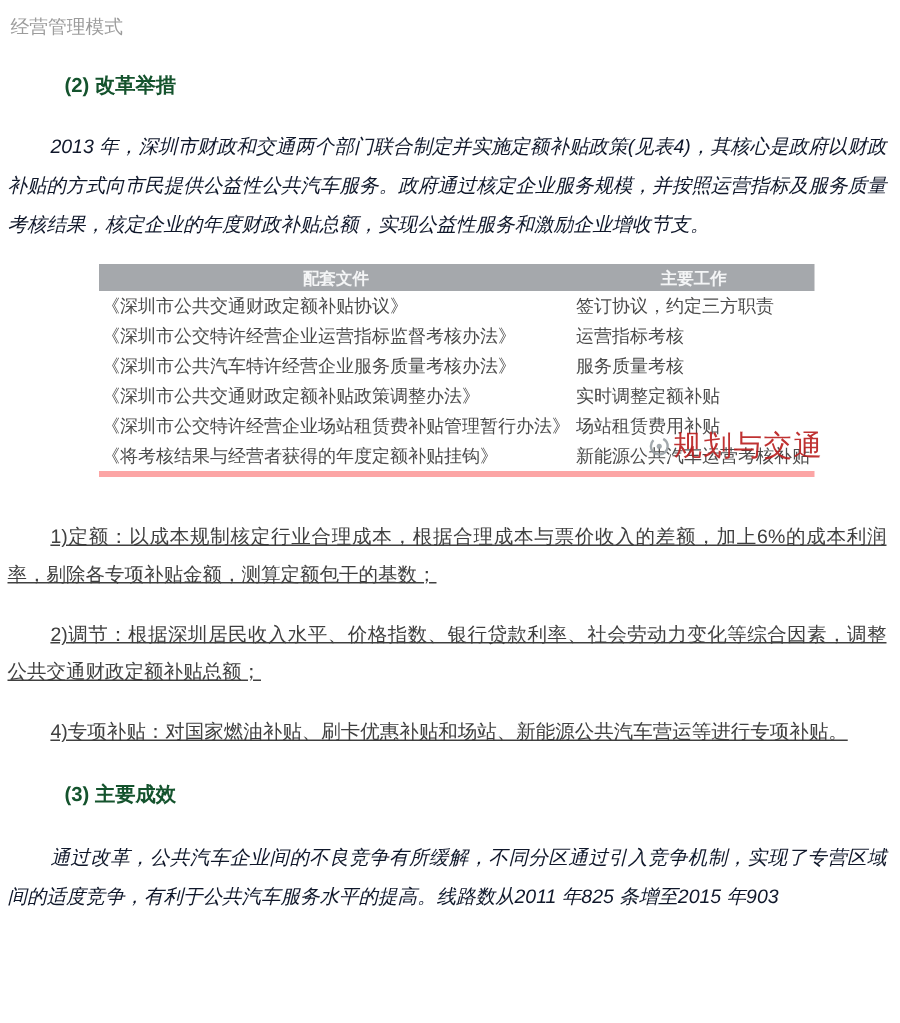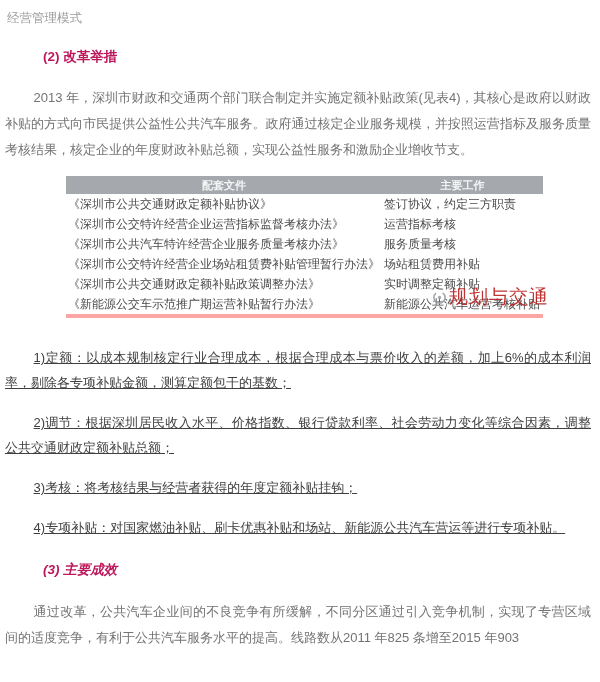--- a/index.html
+++ b/index.html
@@ -14,32 +14,33 @@
     padding:8px 6px 0 5px;
   }
   .top-label{
     font-size:12.5px;
     color:#9c9c9c;
     margin:2px 0 0 2px;
   }
   .section-heading{
     font-size:13.5px;
     font-weight:bold;
-    color:#be185d;
+    color:#14532d;
     padding-left:38px;
     margin-top:21px;
     white-space:pre-wrap;
   }
   .body-para{
     font-size:13px;
     line-height:26px;
     text-align:justify;
     text-indent:2.2em;
-    color:#737373;
+    color:#0f172a;
     margin-top:19px;
+    font-style:italic;
   }
   .table-caption{
     font-size:12.5px;
     color:#6b7075;
     margin-top:21px;
     margin-left:1px;
   }
   .policy-table-wrap{
     position:relative;
     width:477px;
@@ -85,21 +86,21 @@
   .list-para{
     font-size:13px;
     line-height:25px;
     text-align:justify;
     text-indent:2.2em;
     color:#404040;
     margin-top:15px;
     text-decoration:underline;
   }
   .list-para.first{margin-top:27px;}
-  .heading-3{margin-top:21px;font-style:italic;}
+  .heading-3{margin-top:21px;}
   .closing-para{margin-top:20px;line-height:26px;}
 </style>
 </head>
 <body>
 
 <div class="page">
 
   <div class="top-label">经营管理模式</div>
 
   <div class="section-heading">(2) 改革举措</div>
@@ -122,46 +123,45 @@
         </tr>
         <tr>
           <td class="col-doc">《深圳市公交特许经营企业运营指标监督考核办法》</td>
           <td class="col-work">运营指标考核</td>
         </tr>
         <tr>
           <td class="col-doc">《深圳市公共汽车特许经营企业服务质量考核办法》</td>
           <td class="col-work">服务质量考核</td>
         </tr>
         <tr>
+          <td class="col-doc">《深圳市公共交通财政定额补贴政策调整办法》</td>
+          <td class="col-work">实时调整定额补贴</td>
+        </tr>
+        <tr>
           <td class="col-doc">《深圳市公交特许经营企业场站租赁费补贴管理暂行办法》</td>
           <td class="col-work">场站租赁费用补贴</td>
         </tr>
         <tr>
-          <td class="col-doc">《深圳市公共交通财政定额补贴政策调整办法》</td>
-          <td class="col-work">实时调整定额补贴</td>
-        </tr>
-        <tr>
-          <td class="col-doc">《新能源公交车示范推广期运营补贴暂行办法》</td>
+          <td class="col-doc">《将考核结果与经营者获得的年度定额补贴挂钩》</td>
           <td class="col-work">新能源公共汽车运营考核补贴</td>
         </tr>
       </tbody>
     </table>
     <div class="watermark">
       <span style="display:inline-flex;">
         <svg width="15" height="15" viewBox="0 0 15 15" aria-hidden="true">
           <circle cx="7.5" cy="7.5" r="5.6" fill="none" stroke="#9aa0a5" stroke-width="1.6" stroke-dasharray="22 7"></circle>
           <circle cx="7.5" cy="7.5" r="1.7" fill="#9aa0a5"></circle>
         </svg>
       </span>
       <span>规划与交通</span>
     </div>
   </div>
 
   <p class="list-para first">1)定额：以成本规制核定行业合理成本，根据合理成本与票价收入的差额，加上6%的成本利润率，剔除各专项补贴金额，测算定额包干的基数；</p>
   <p class="list-para">2)调节：根据深圳居民收入水平、价格指数、银行贷款利率、社会劳动力变化等综合因素，调整公共交通财政定额补贴总额；</p>
-  <p class="list-para">3)考核：将考核结果与经营者获得的年度定额补贴挂钩；</p>
   <p class="list-para">4)专项补贴：对国家燃油补贴、刷卡优惠补贴和场站、新能源公共汽车营运等进行专项补贴。</p>
 
   <div class="section-heading heading-3">(3) 主要成效</div>
 
   <p class="body-para closing-para">通过改革，公共汽车企业间的不良竞争有所缓解，不同分区通过引入竞争机制，实现了专营区域间的适度竞争，有利于公共汽车服务水平的提高。线路数从2011 年825 条增至2015 年903</p>
 
 </div>
 
 </body></html>

